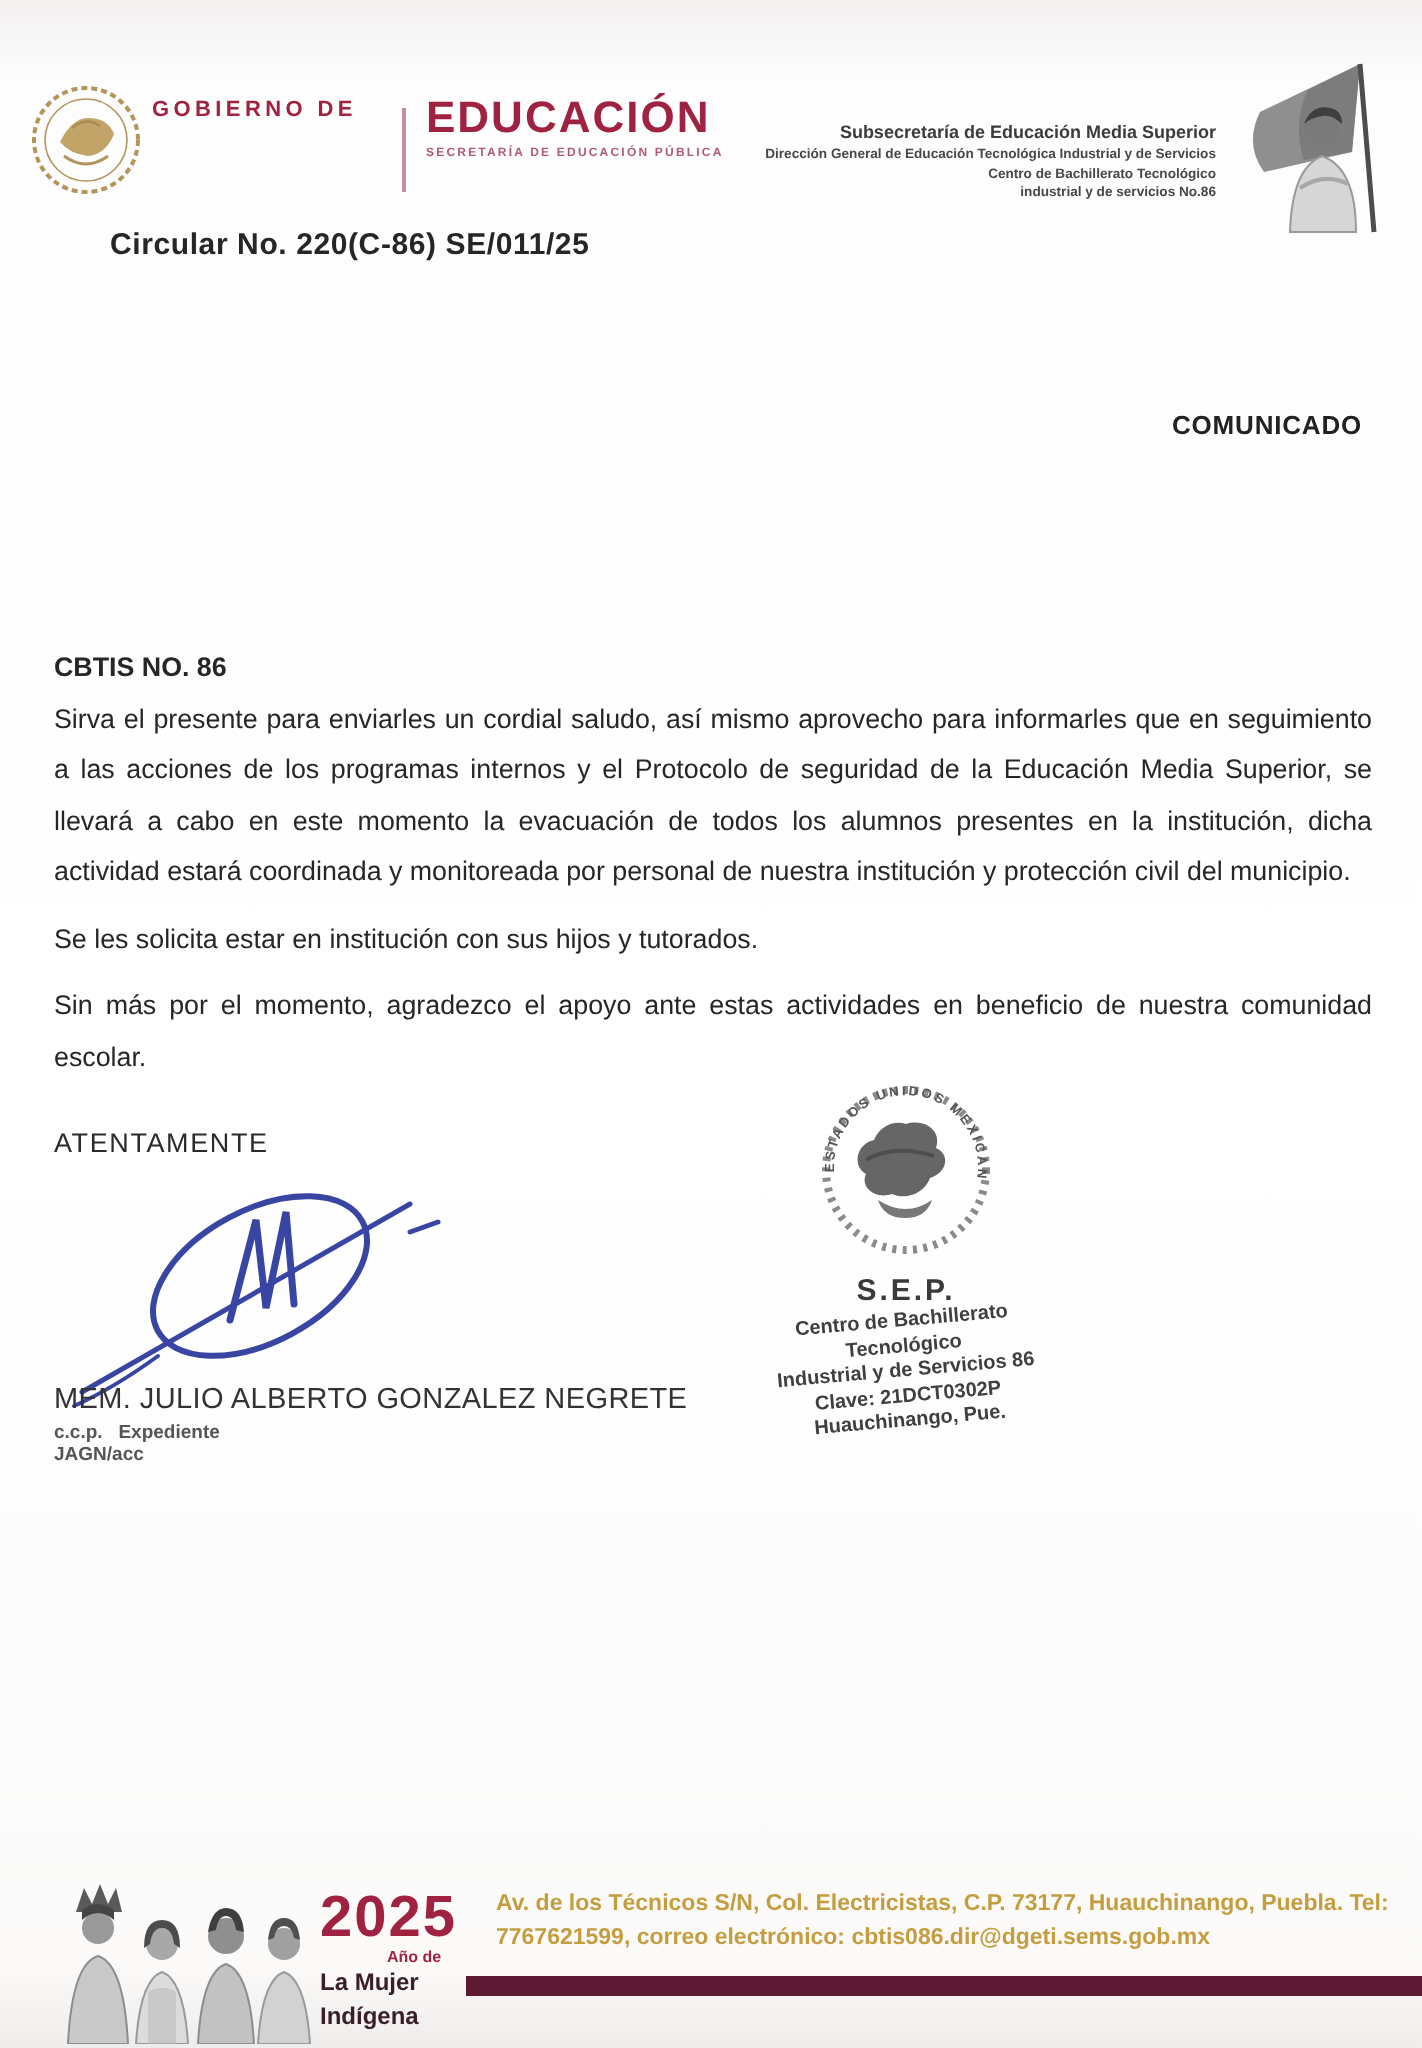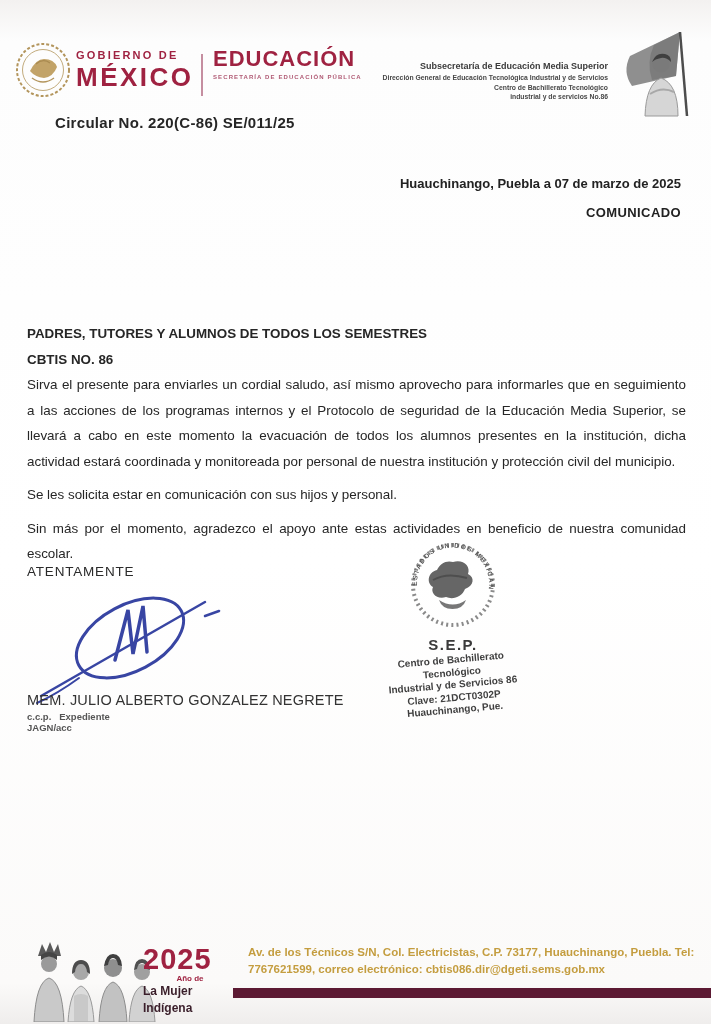--- a/index.html
+++ b/index.html
@@ -46,21 +46,21 @@
 
   
   .signer { position:absolute; left:27px; top:692px; color:#333; }
   .signer-name { font-size:14.5px; font-weight:normal; letter-spacing:.2px; }
   .signer-title { font-size:14.5px; font-weight:bold; letter-spacing:.2px; }
   .ccp { font-size:9.5px; font-weight:bold; color:#555; margin-top:3px; white-space:pre-wrap; }
   .initials { font-size:9.5px; font-weight:bold; color:#555; }
 
   
   .women-art { position:absolute; left:28px; top:938px; }
-  .year-block { position:absolute; left:143px; top:944px; width:76px; }
+  .year-block { position:absolute; left:160px; top:944px; width:76px; }
   .year-big { font-size:29px; font-weight:bold; color:#9F2241; letter-spacing:1px; line-height:30px; }
   .year-sub { font-size:8px; font-weight:bold; color:#9F2241; text-align:center; margin-left:18px; }
   .year-t1, .year-t2 { font-size:12px; font-weight:bold; color:#3a1e2a; line-height:17px; }
   .footer-address { position:absolute; left:248px; top:944px; width:468px; font-size:11.5px; font-weight:bold; line-height:17px; color:#C49D3F; }
   .footer-bar { position:absolute; left:233px; top:988px; width:478px; height:10px; background:#5C1A33; }
 </style>
 </head>
 <body>
 
 <div class="page">
@@ -69,21 +69,20 @@
     <svg class="gold-seal" width="58" height="60" viewBox="0 0 58 60">
       <circle cx="29" cy="30" r="26" fill="none" stroke="#B3955C" stroke-width="2" stroke-dasharray="3 2"></circle>
       <circle cx="29" cy="30" r="20.5" fill="none" stroke="#B3955C" stroke-width="0.8"></circle>
       <path d="M16 31 q6 -12 14 -12 q10 0 13 8 q-4 10 -13 11 q-9 -1 -14 -7 z" fill="#C2A368"></path>
       <path d="M18 38 q11 8 22 0" stroke="#B3955C" fill="none" stroke-width="1.5"></path>
       <path d="M22 24 q7 -6 14 -1" stroke="#A98A50" fill="none" stroke-width="1.2"></path>
     </svg>
 
     <div class="gob-block">
       <div class="gob-line1">GOBIERNO DE</div>
-      <div class="gob-line2">MÉXICO</div>
     </div>
 
     <div class="hdr-divider"></div>
 
     <div class="edu-block">
       <div class="edu-main">EDUCACIÓN</div>
       <div class="edu-sub">SECRETARÍA DE EDUCACIÓN PÚBLICA</div>
     </div>
 
     <div class="dep-block">
@@ -98,28 +97,26 @@
       <path d="M64 4 L38 17 Q30 34 36 52 L60 48 Z" fill="#6f6f6f" opacity="0.6"></path>
       <line x1="64" y1="4" x2="71" y2="88" stroke="#4d4d4d" stroke-width="2.5"></line>
       <circle cx="45" cy="36" r="8.5" fill="#7a7a7a"></circle>
       <path d="M36 34 q4 -10 13 -8 q6 1 6 8 q-5 -5 -10 -4 q-6 1 -9 4 z" fill="#3f3f3f"></path>
       <path d="M29 88 Q30 56 45 50 Q62 56 62 88 Z" fill="#d6d6d6" stroke="#9a9a9a" stroke-width="1"></path>
       <path d="M34 66 Q46 58 58 64" stroke="#a8a8a8" fill="none" stroke-width="2"></path>
     </svg>
   </div>
 
   <div class="circular-no">Circular No. 220(C-86) SE/011/25</div>
-  <div class="dateline">Huauchinango, Puebla a 07 de marzo de 2025</div>
   <div class="doc-type">COMUNICADO</div>
 
   <div class="body-block">
-    <div class="recip">PADRES, TUTORES Y ALUMNOS DE TODOS LOS SEMESTRES</div>
     <div class="recip">CBTIS NO. 86</div>
     <p>Sirva el presente para enviarles un cordial saludo, así mismo aprovecho para informarles que en seguimiento a las acciones de los programas internos y el Protocolo de seguridad de la Educación Media Superior, se llevará a cabo en este momento la evacuación de todos los alumnos presentes en la institución, dicha actividad estará coordinada y monitoreada por personal de nuestra institución y protección civil del municipio.</p>
-    <p>Se les solicita estar en comunicación con sus hijos y personal.</p>
+    <p>Se les solicita estar en institución con sus hijos y tutorados.</p>
     <p>Sin más por el momento, agradezco el apoyo ante estas actividades en beneficio de nuestra comunidad escolar.</p>
   </div>
 
   <div class="closing">ATENTAMENTE</div>
 
   <svg class="signature" width="195" height="125" viewBox="0 0 195 125">
     <g stroke="#3845A3" fill="none" stroke-linecap="round">
       <ellipse cx="95" cy="58" rx="58" ry="33" transform="rotate(-28 95 58)" stroke-width="3"></ellipse>
       <path d="M6 116 L170 22" stroke-width="2.5"></path>
       <path d="M2 123 Q22 114 44 98" stroke-width="2"></path>

